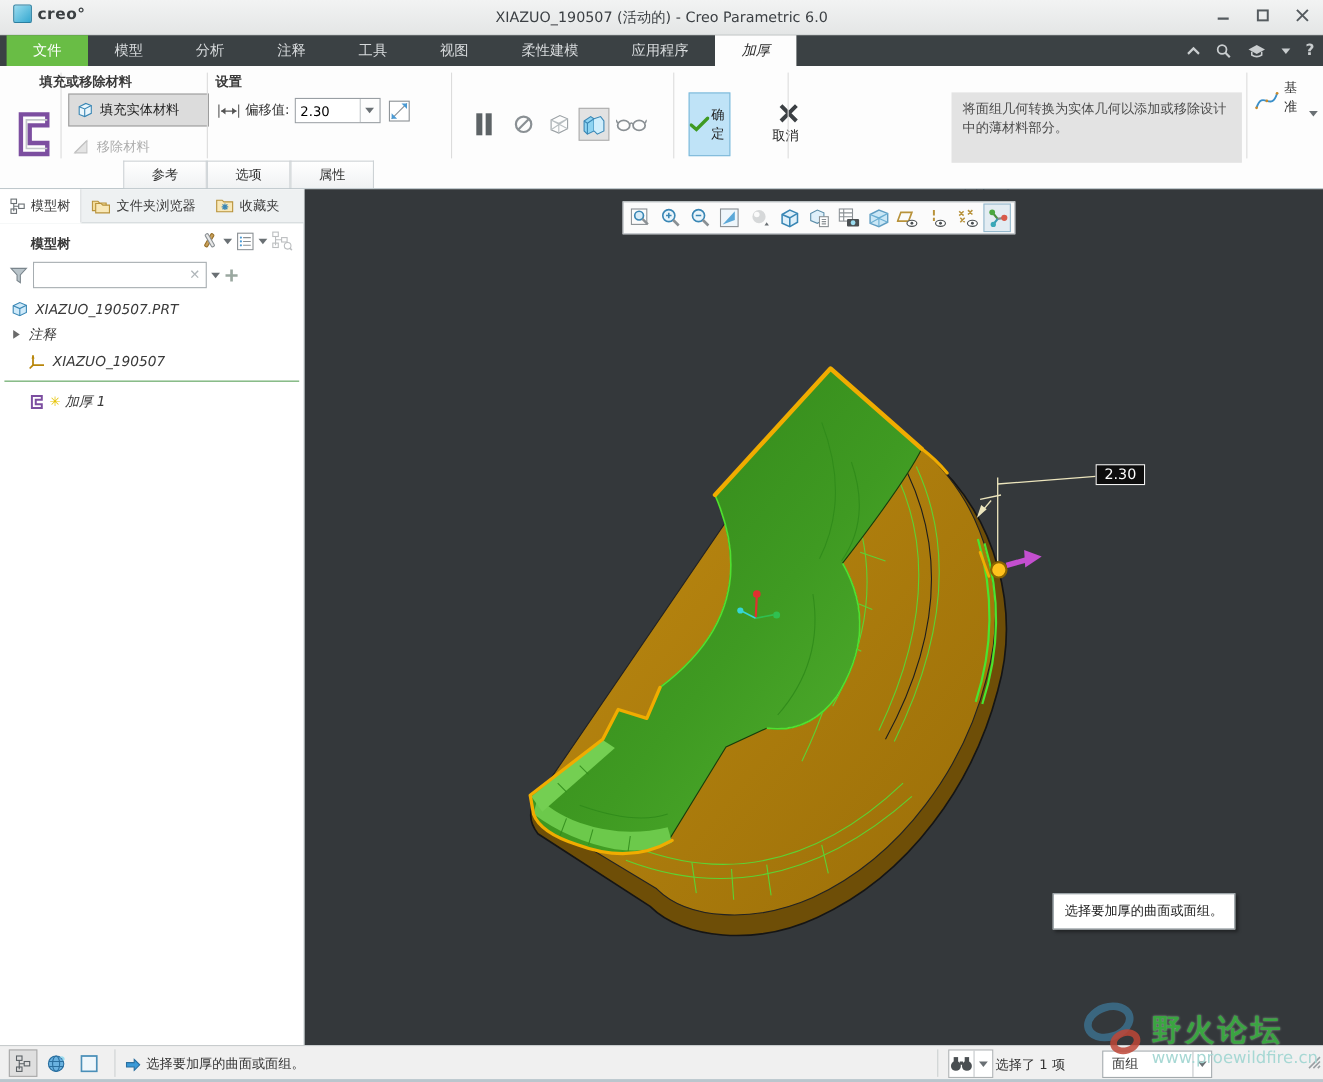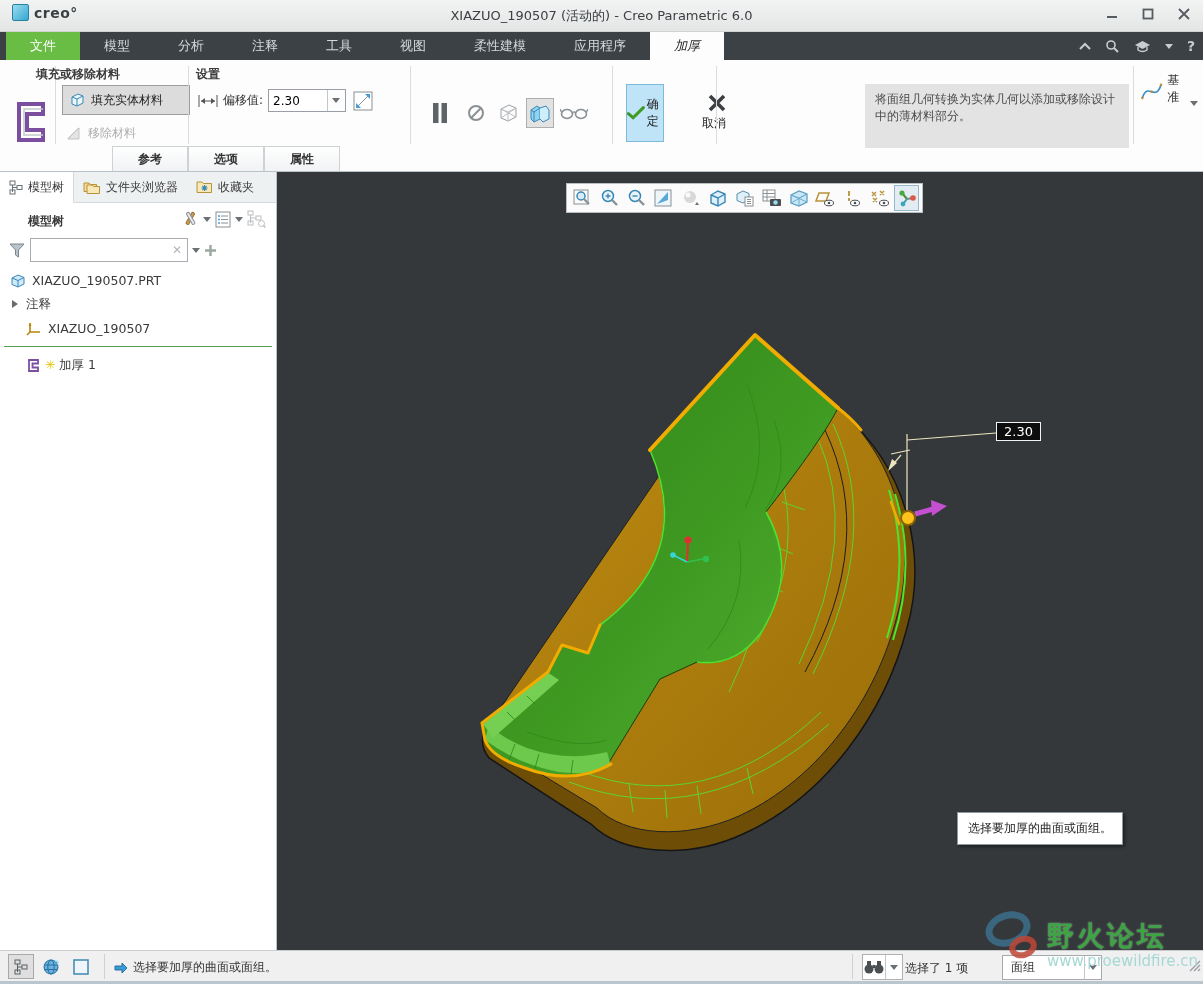--- a/index.html
+++ b/index.html
@@ -41,38 +41,38 @@
   .dd-seg{width:17px;border-left:1px solid #c3c7ca;display:flex;align-items:center;justify-content:center;}
   .flip-btn{width:23px;height:23px;border:1px solid transparent;display:flex;align-items:center;justify-content:center;}
   .pv{position:absolute;top:38px;width:28px;height:30px;display:flex;align-items:center;justify-content:center;}
   .pv.pressed{background:#e2e2e2;border:1px solid #aeaeae;}
   .ok-btn{position:absolute;left:626px;top:24px;width:38px;height:58px;background:#bfe3f7;border:1px solid #7fb9d9;display:flex;flex-direction:row;align-items:center;justify-content:center;gap:2px;font-size:12px;color:#222;}
   .cancel-btn{position:absolute;left:670px;top:24px;width:40px;height:58px;display:flex;flex-direction:column;align-items:flex-end;justify-content:center;gap:3px;font-size:12px;color:#222;margin-left:16px;}
   .info-box{position:absolute;left:865px;top:24px;width:264px;height:64px;background:#e3e3e3;padding:7px 10px;font-size:12px;color:#4c4c4c;line-height:17px;}
   .read-more{position:absolute;left:875px;top:110px;font-size:12px;color:#2a6fa8;text-decoration:underline;}
   .datum{position:absolute;left:1140px;top:12px;width:58px;display:flex;flex-direction:row;align-items:flex-end;gap:4px;font-size:12px;color:#333;}
   .dash-tabs{position:absolute;left:0px;top:86px;width:1203px;height:25px;display:flex;padding-left:112px;gap:0;}
-  .dash-tab{width:76px;height:25px;border:1px solid #cdd2d5;border-bottom:0;background:linear-gradient(#ffffff,#f0f2f3);display:flex;align-items:center;justify-content:center;font-size:12px;color:#333;font-weight:bold;}
+  .dash-tab{width:76px;height:25px;border:1px solid #cdd2d5;border-bottom:0;background:linear-gradient(#ffffff,#f0f2f3);display:flex;align-items:center;justify-content:center;font-size:12px;color:#333;}
 
   
   #navigator{position:absolute;left:0;top:172px;width:277px;height:778px;background:#fff;border-right:1px solid #b9c2c7;}
   #viewport{position:absolute;left:277px;top:172px;width:926px;height:778px;background:#34383b;overflow:hidden;}
 
   
   .nav-tabs{position:absolute;left:0;top:0;width:100%;height:31px;background:#eef1f2;border-bottom:1px solid #d4d9db;display:flex;}
   .nav-tab{display:flex;align-items:center;gap:5px;padding:0 9px;font-size:12px;color:#3a3a3a;}
   .nav-tab.active{background:#fff;border-right:1px solid #d4d9db;border-bottom:1px solid #fff;margin-bottom:-1px;}
   .tree-header{position:absolute;left:0;top:36px;width:100%;height:26px;display:flex;align-items:center;}
   .tree-header .ttl{margin-left:28px;font-size:12px;font-weight:bold;color:#3a3a3a;}
   .th-icons{position:absolute;right:10px;top:2px;display:flex;align-items:center;gap:4px;}
   .filter-row{position:absolute;left:0;top:64px;width:100%;height:28px;display:flex;align-items:center;gap:4px;padding-left:8px;}
   .filter-input{width:158px;height:24px;border:1px solid #a7adb1;display:flex;align-items:center;}
   .filter-input input{border:0;outline:0;flex:1;font-size:12px;padding:2px 4px;min-width:0;}
   .tree{position:absolute;left:0;top:96px;width:100%;}
-  .trow{height:24px;display:flex;align-items:center;gap:6px;font-size:12.5px;color:#3a3a3a;padding-left:26px;}
+  .trow{height:24px;display:flex;align-items:center;gap:6px;font-size:12.5px;color:#3a3a3a;padding-left:26px;font-style:italic;}
   .trow.root{padding-left:10px;}
   .tsep{height:0;border-top:1px solid #58a058;margin:6px 4px 6px 4px;}
   .expander{width:0;height:0;border-top:4px solid transparent;border-bottom:4px solid transparent;border-left:6px solid #6a6a6a;margin-left:-14px;margin-right:2px;}
   .ast{color:#e6c300;font-size:12px;font-weight:bold;margin:0 -2px;}
 
   
   .gtoolbar{position:absolute;left:289px;top:11px;height:30px;background:#fbfbfb;border:1px solid #b9bfc3;display:flex;align-items:center;padding:0 3px;gap:2px;}
   .gt-btn{width:25px;height:26px;display:flex;align-items:center;justify-content:center;}
   .gt-btn.pressed{background:#e3ecf2;border:1px solid #94b8cc;}
 

